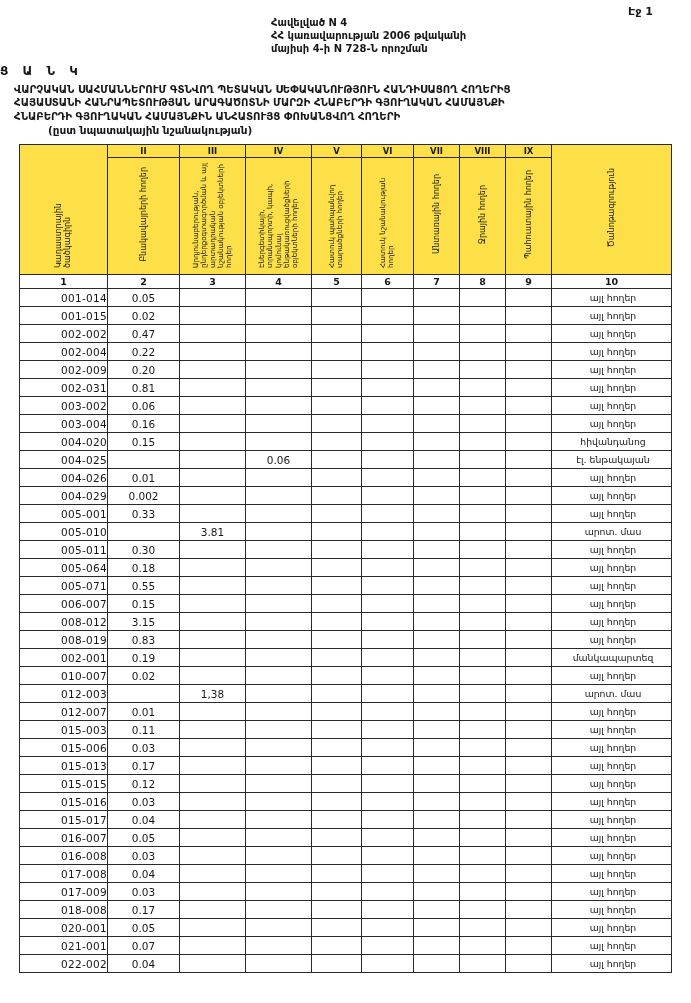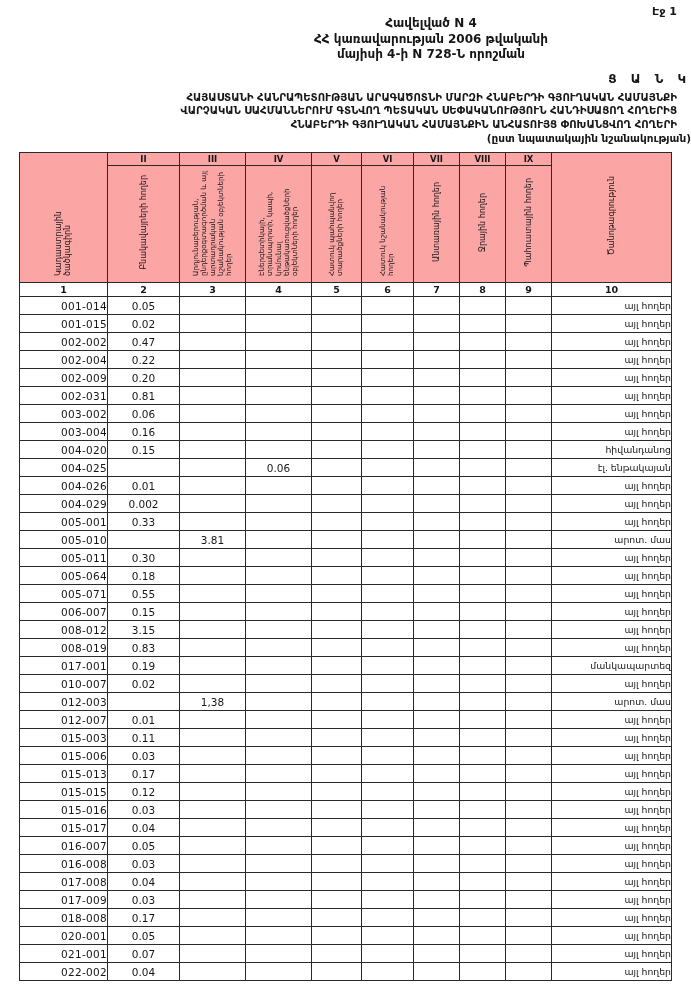--- a/index.html
+++ b/index.html
@@ -5,81 +5,81 @@
   html,body { margin:0; padding:0; }
   body {
     width:691px; height:1003px;
     background:#ffffff;
     color:#161616;
     font-family:"DejaVu Sans", sans-serif;
     position:relative;
     overflow:hidden;
   }
   .page-label {
-    position:absolute; top:5px; right:14px;
+    position:absolute; top:5px; right:38px;
     font-size:11px; font-weight:bold;
   }
   .appendix {
     margin:16px 100px 0 auto;
-    width:320px; text-align:center;
-    font-size:12px; font-weight:bold; line-height:1.3;
+    width:320px; 
+    font-size:10px; font-weight:bold; line-height:1.3;
   }
-  .title-block { text-align:right; margin-top:9px; }
+  .title-block { text-align:left; margin-top:9px; }
   .caption { font-size:12px; font-weight:bold; letter-spacing:5px; margin-bottom:5px; }
   .title-line { font-size:10.2px; font-weight:bold; line-height:1.32; padding:0 14px; }
   .subtitle { font-size:10.5px; font-weight:bold; margin-top:1px;padding-left:48px; }
 
   table.land-table {
     border-collapse:collapse;
     table-layout:fixed;
     width:652px;
     margin:8px 0 0 19px;
   }
   .land-table th, .land-table td {
     border:1px solid #2a2a2a;
     padding:0;
     overflow:hidden;
   }
-  .land-table th { font-weight:normal; background:#fca5a5; }
+  .land-table th { font-weight:normal; background:#fde047; }
   th.numeral { height:12px; font-size:8.5px; text-align:center; font-weight:bold; }
   th.vcell { height:112px; vertical-align:middle; text-align:center; }
   th.c1h { vertical-align:bottom; }
   .vert {
     writing-mode:vertical-rl;
     transform:rotate(180deg);
     display:inline-block;
     max-height:108px;
     font-size:7.1px;
     line-height:1.18;
     font-weight:normal;
     text-align:left;
     padding:2px 0;
   }
   .vert.big { font-size:8px; }
   tr.number-row td { height:13px; font-size:9.5px; text-align:center; font-weight:bold; }
   tbody.data td { height:17px; font-size:10.5px; }
   tbody.data td.c1 { text-align:right; padding-left:5px; letter-spacing:0.3px; }
   tbody.data td.mid { text-align:center; }
-  tbody.data td.c10 { text-align:right; padding-left:3px; font-size:9.3px; }
+  tbody.data td.c10 { text-align:center; padding-left:3px; font-size:9.3px; }
 </style>
 </head>
 <body>
 
 <div class="page-label">Էջ 1</div>
 
 <div class="appendix">
   <div>Հավելված N 4</div>
   <div>ՀՀ կառավարության 2006 թվականի</div>
   <div>մայիսի 4-ի N 728-Ն որոշման</div>
 </div>
 
 <div class="title-block">
   <div class="caption">Ց Ա Ն Կ</div>
+  <div class="title-line">ՎԱՐՉԱԿԱՆ ՍԱՀՄԱՆՆԵՐՈՒՄ ԳՏՆՎՈՂ ՊԵՏԱԿԱՆ ՍԵՓԱԿԱՆՈՒԹՅՈՒՆ ՀԱՆԴԻՍԱՑՈՂ ՀՈՂԵՐԻՑ</div>
   <div class="title-line">ՀԱՅԱՍՏԱՆԻ ՀԱՆՐԱՊԵՏՈՒԹՅԱՆ ԱՐԱԳԱԾՈՏՆԻ ՄԱՐԶԻ ՀՆԱԲԵՐԴԻ ԳՅՈՒՂԱԿԱՆ ՀԱՄԱՅՆՔԻ</div>
-  <div class="title-line">ՎԱՐՉԱԿԱՆ ՍԱՀՄԱՆՆԵՐՈՒՄ ԳՏՆՎՈՂ ՊԵՏԱԿԱՆ ՍԵՓԱԿԱՆՈՒԹՅՈՒՆ ՀԱՆԴԻՍԱՑՈՂ ՀՈՂԵՐԻՑ</div>
   <div class="title-line">ՀՆԱԲԵՐԴԻ ԳՅՈՒՂԱԿԱՆ ՀԱՄԱՅՆՔԻՆ ԱՆՀԱՏՈՒՅՑ ՓՈԽԱՆՑՎՈՂ ՀՈՂԵՐԻ</div>
   <div class="subtitle">(ըստ նպատակային նշանակության)</div>
 </div>
 
 <table class="land-table">
   <colgroup>
     <col style="width:88px">
       <col style="width:72px">
       <col style="width:66px">
       <col style="width:66px">
@@ -361,21 +361,21 @@
         <td class="mid"></td>
         <td class="mid"></td>
         <td class="mid"></td>
         <td class="mid"></td>
         <td class="mid"></td>
         <td class="mid"></td>
         <td class="mid"></td>
         <td class="c10">այլ հողեր</td>
       </tr>
       <tr>
-        <td class="c1">017-001</td>
+        <td class="c1">002-001</td>
         <td class="mid">0.19</td>
         <td class="mid"></td>
         <td class="mid"></td>
         <td class="mid"></td>
         <td class="mid"></td>
         <td class="mid"></td>
         <td class="mid"></td>
         <td class="mid"></td>
         <td class="c10">մանկապարտեզ</td>
       </tr>

